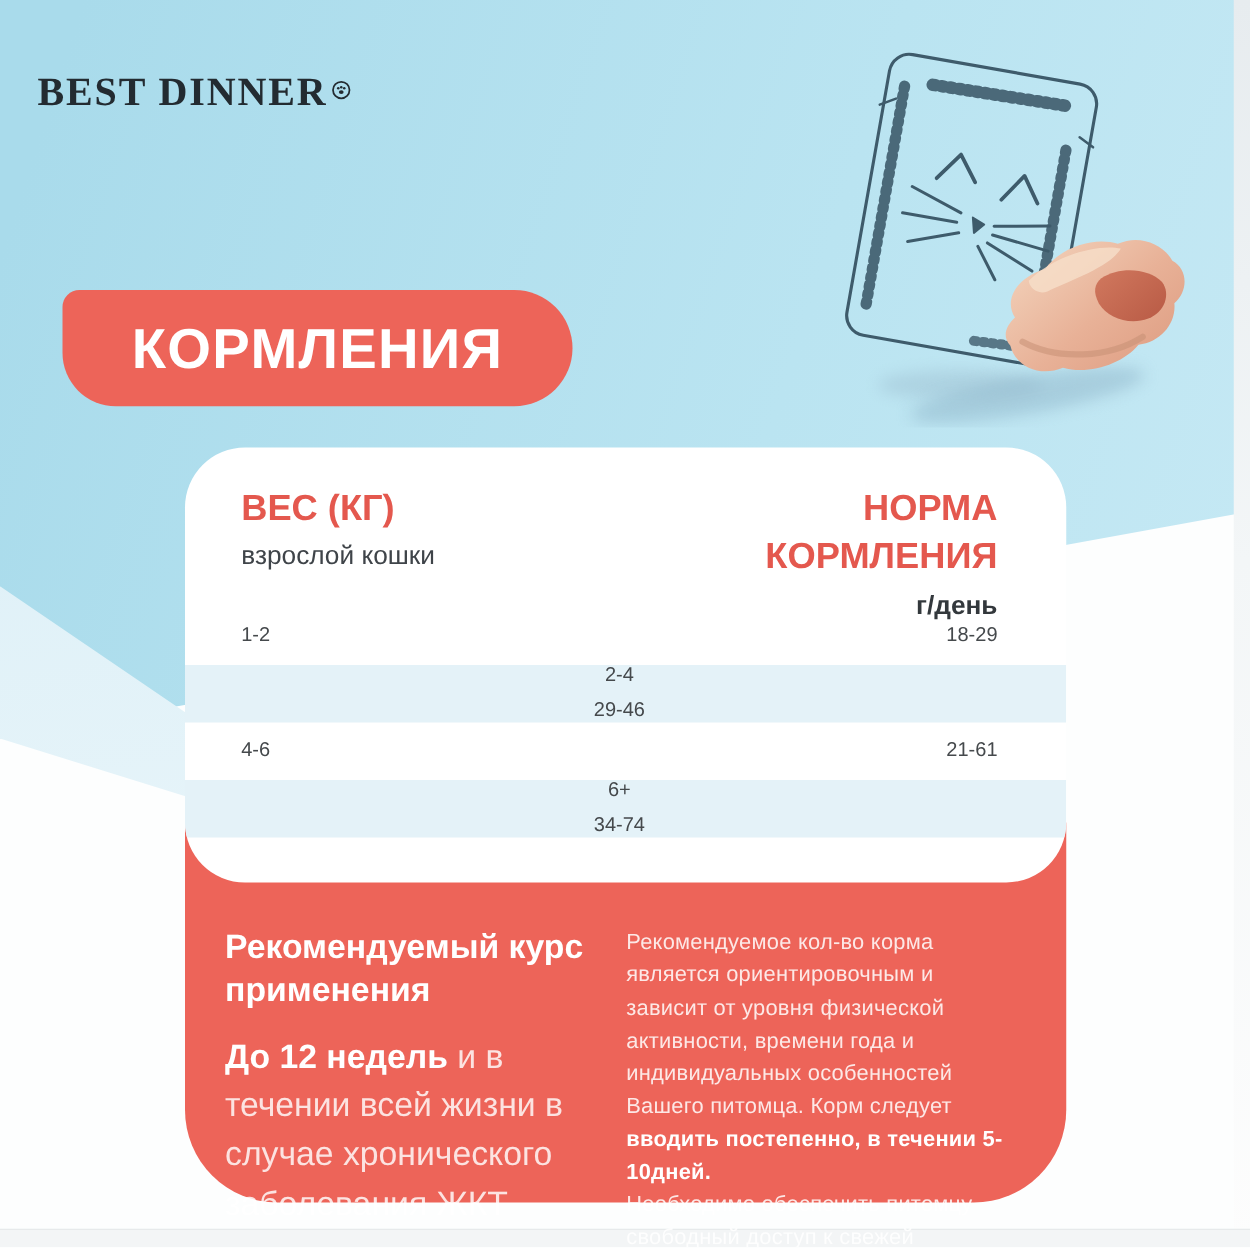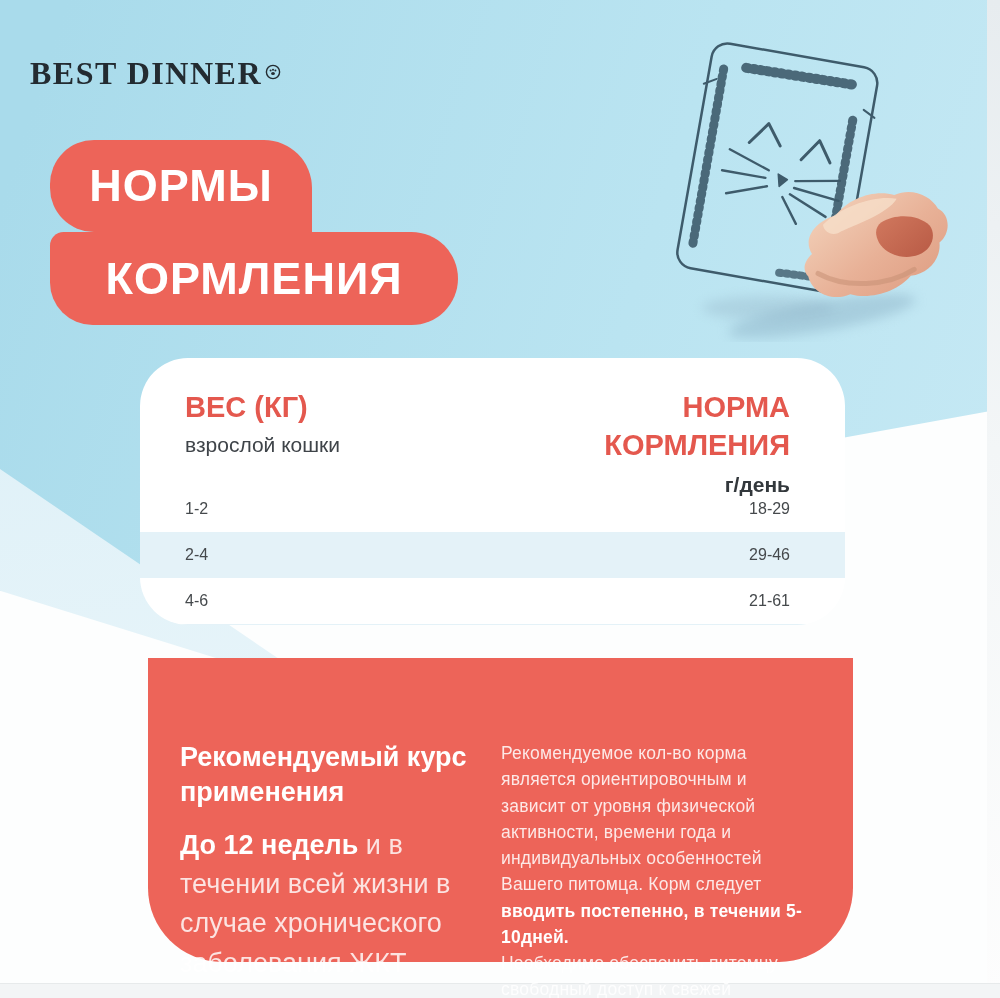--- a/index.html
+++ b/index.html
@@ -41,32 +41,32 @@
   .panel .col-left{width:302px;}
   .panel .col-right{width:308px;}
   .course-heading{margin:0 0 16px 0;font-size:27px;line-height:1.3;font-weight:700;}
   .course-text{margin:0;font-size:27px;line-height:1.45;color:rgba(255,255,255,.82);}
   .course-text strong{color:#fff;font-weight:700;}
   .note-text{margin:0;font-size:17.5px;line-height:1.5;letter-spacing:.2px;
     color:rgba(255,255,255,.85);}
   .note-text strong{color:#fff;font-weight:700;}
 
   
-  .card{position:absolute;left:140px;top:358px;width:705px;height:267px;
+  .card{position:absolute;left:148px;top:358px;width:705px;height:348px;
     background:#fff;border-radius:48px;overflow:hidden;}
   .card-header{height:128px;box-sizing:border-box;padding:30px 55px 0 45px;
     display:flex;justify-content:space-between;}
   .hdr-title{font-size:29px;font-weight:700;line-height:1.32;color:var(--coralText,#E4584E);}
   .hdr-sub{margin-top:7px;font-size:21px;color:#3F4449;}
   .hdr-right{text-align:right;}
   .hdr-unit{margin-top:8px;font-size:21px;font-weight:600;color:#33383C;}
   .rows{display:flex;flex-direction:column;}
   .row{height:46px;display:flex;align-items:center;justify-content:space-between;
     padding:0 55px 0 45px;font-size:16px;color:#45494C;}
-  .row.stripe{background:var(--stripe,#E4F2F8);}
+  .row.stripe{background:var(--stripe,#E4F2F8);flex-direction:column;}
 </style>
 </head>
 <body>
 
 <div class="page">
 
   <div class="bg-blue"></div>
   <div class="bg-facet"></div>
   <div class="edge-right"></div>
   <div class="edge-bottom"></div>
@@ -77,23 +77,20 @@
       <svg width="16" height="16" viewBox="0 0 16 16">
         <circle cx="8" cy="8" r="6.6" fill="none" stroke="#232B31" stroke-width="1.4"></circle>
         <circle cx="5.6" cy="6.6" r="1" fill="#232B31"></circle>
         <circle cx="8" cy="5.8" r="1" fill="#232B31"></circle>
         <circle cx="10.4" cy="6.6" r="1" fill="#232B31"></circle>
         <ellipse cx="8" cy="9.6" rx="1.9" ry="1.5" fill="#232B31"></ellipse>
       </svg>
     </span>
   </div>
 
-  <div class="badge badge1">
-    <span>НОРМЫ</span>
-  </div>
   <div class="badge badge2">
     <span>КОРМЛЕНИЯ</span>
   </div>
 
   <svg class="pouch" viewBox="0 0 284 302">
     <defs>
       <filter id="blurS" x="-60%" y="-60%" width="220%" height="220%">
         <feGaussianBlur stdDeviation="6"></feGaussianBlur>
       </filter>
       <linearGradient id="meatG" x1="0" y1="0" x2="1" y2="1">

